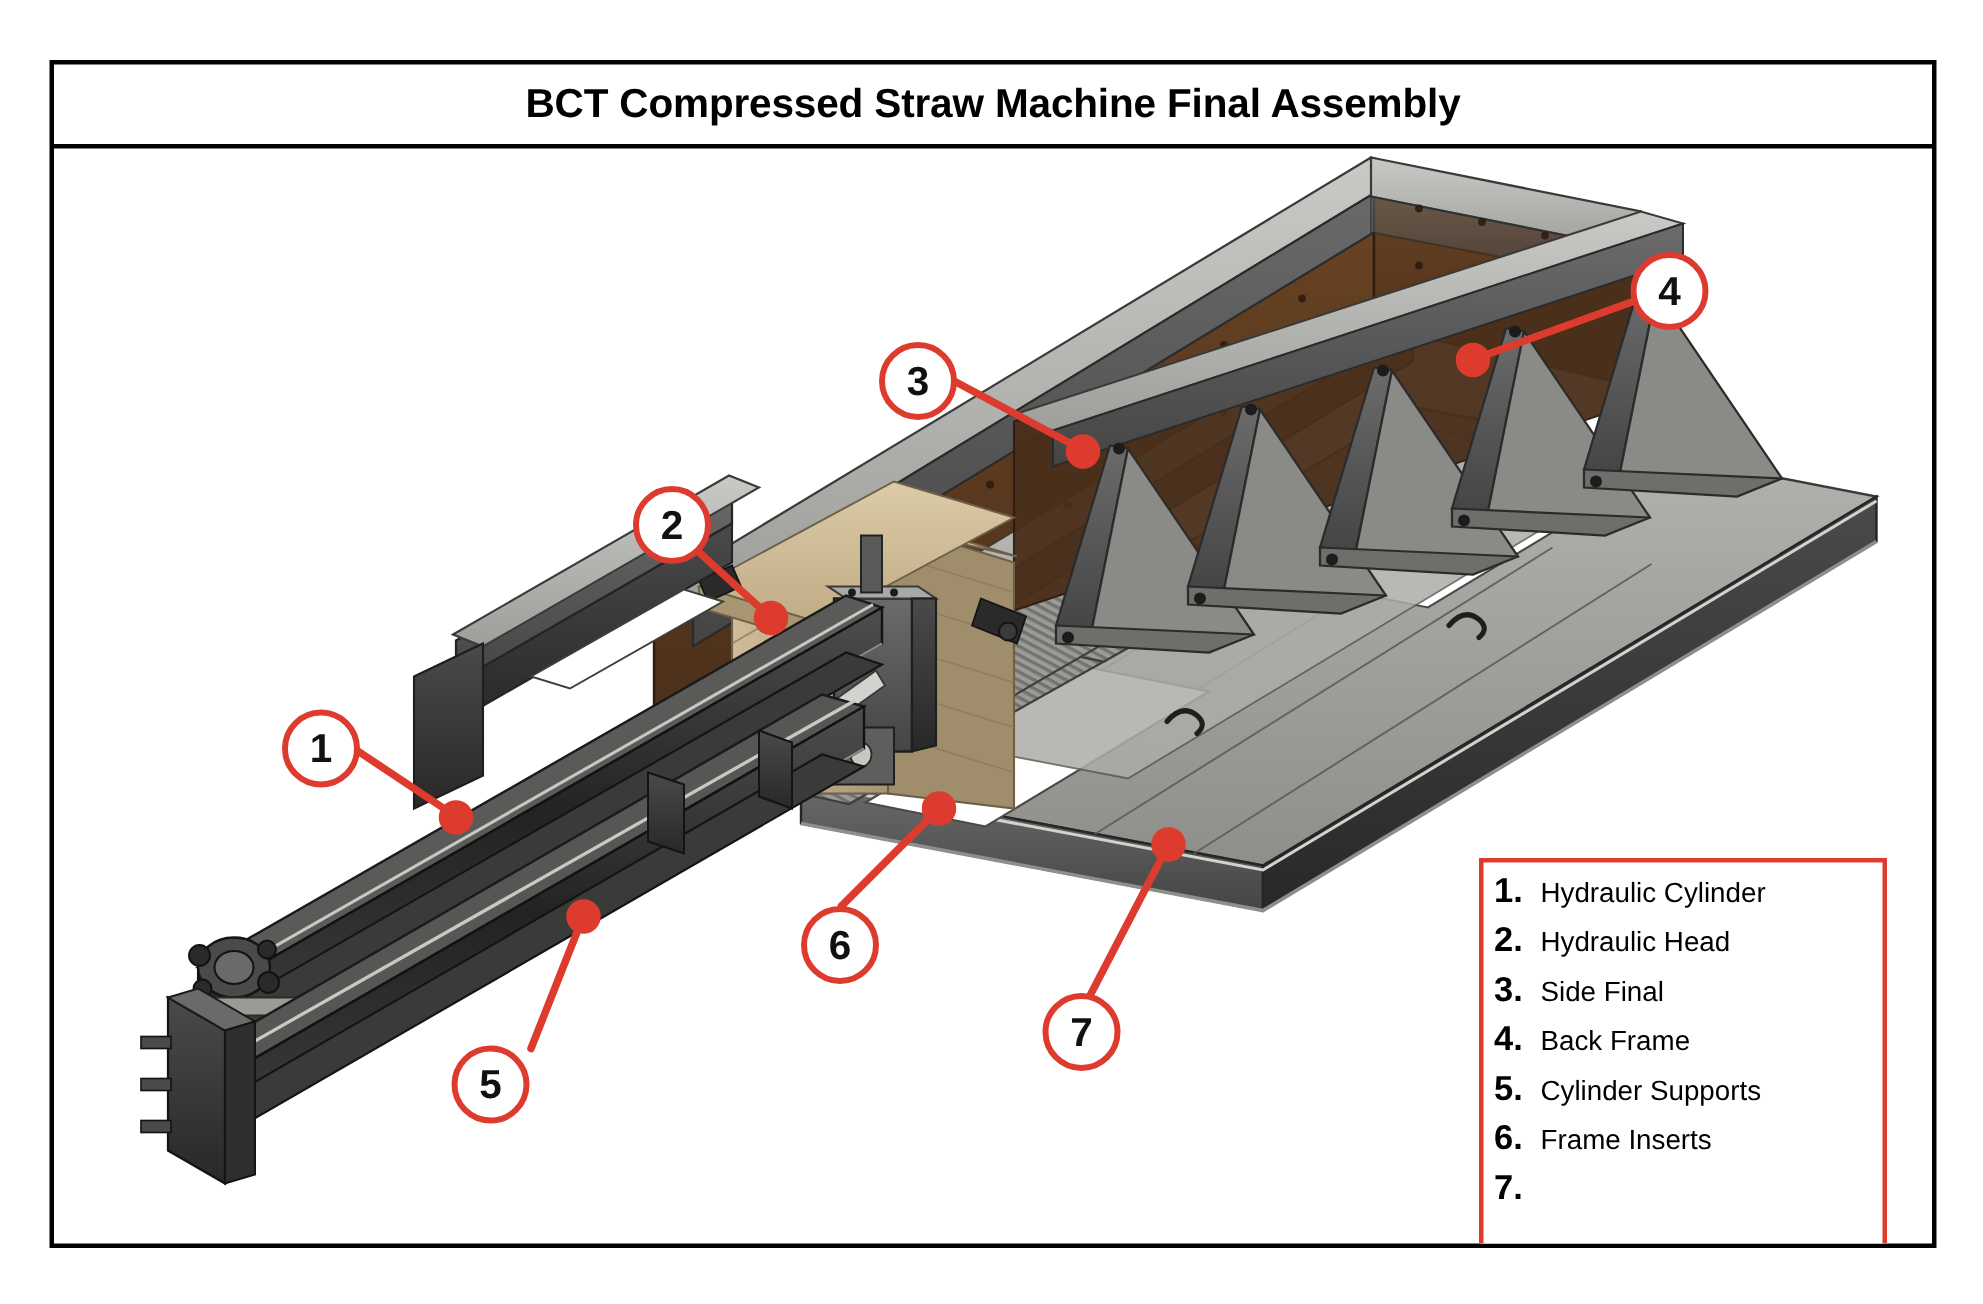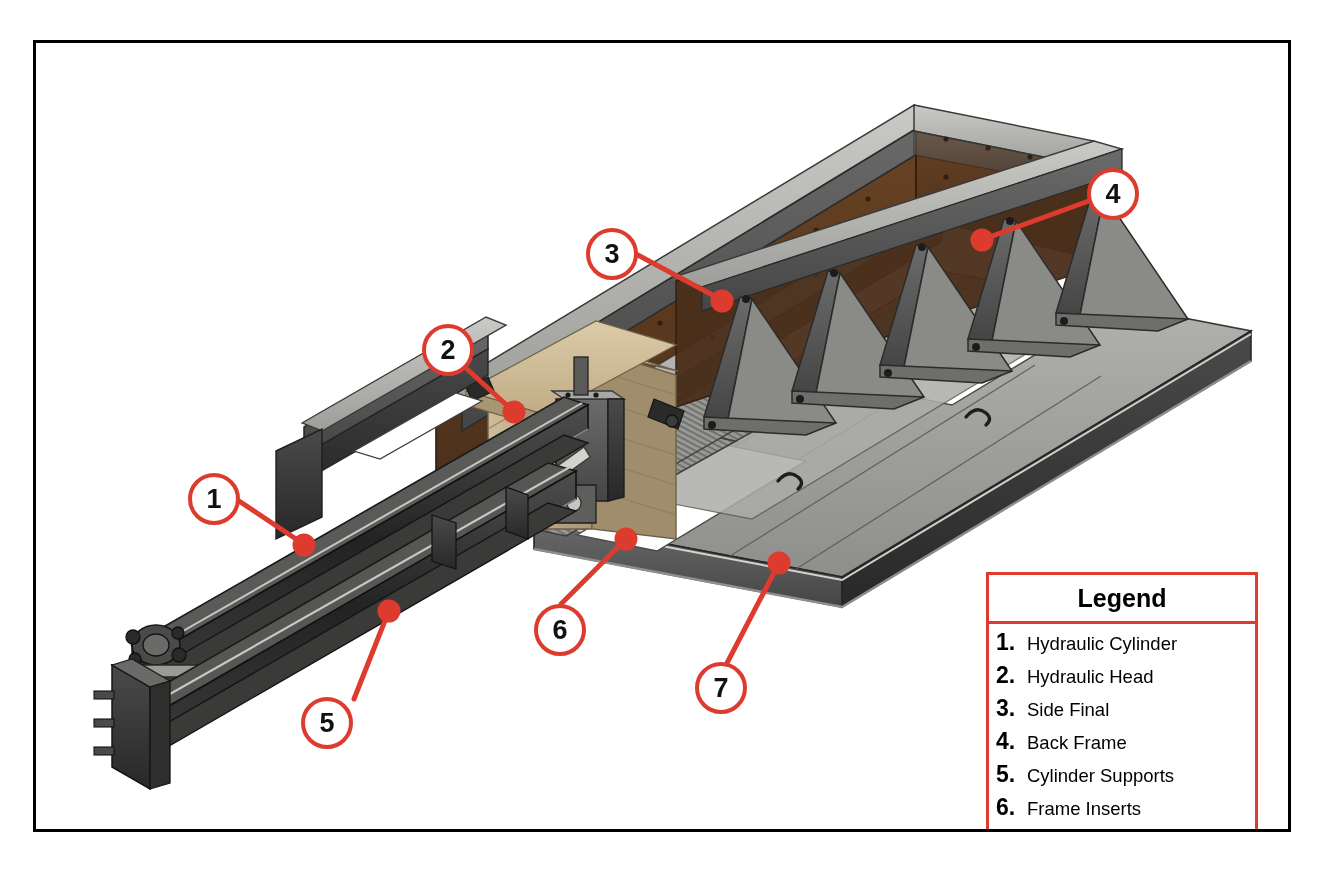--- a/index.html
+++ b/index.html
@@ -34,20 +34,23 @@
   .legend-row{display:flex;align-items:baseline;height:33px;}
   .legend-num{font-size:23px;font-weight:bold;color:#000;
               min-width:27px;text-align:left;}
   .legend-label{font-size:18.5px;font-weight:normal;color:#000;margin-left:4px;}
 </style>
 </head>
 <body>
 
 <div id="sheet">
 
+  <div id="title-bar">
+    <div id="title-text">BCT Compressed Straw Machine Final Assembly</div>
+  </div>
 
   <div id="drawing-area">
 
     <svg id="assembly-svg" width="1252" height="733" viewBox="0 0 1252 733">
       <defs>
         <linearGradient id="gSteelTop" x1="0" y1="0" x2="0" y2="1">
           <stop offset="0" stop-color="#C9C9C5"></stop>
             <stop offset="1" stop-color="#9E9E9A"></stop>
         </linearGradient>
         <linearGradient id="gSteelSide" x1="0" y1="0" x2="0" y2="1">
@@ -346,23 +349,20 @@
       <span>5</span>
     </div>
     <div class="callout" style="left:498px;top:505px;">
       <span>6</span>
     </div>
     <div class="callout" style="left:659px;top:563px;">
       <span>7</span>
     </div>
 
     <div id="legend">
-      <div id="legend-header">
-        <span id="legend-title">Legend</span>
-      </div>
       <div id="legend-body">
         <div class="legend-row">
           <span class="legend-num">1.</span>
           <span class="legend-label">Hydraulic Cylinder</span>
         </div>
         <div class="legend-row">
           <span class="legend-num">2.</span>
           <span class="legend-label">Hydraulic Head</span>
         </div>
         <div class="legend-row">

